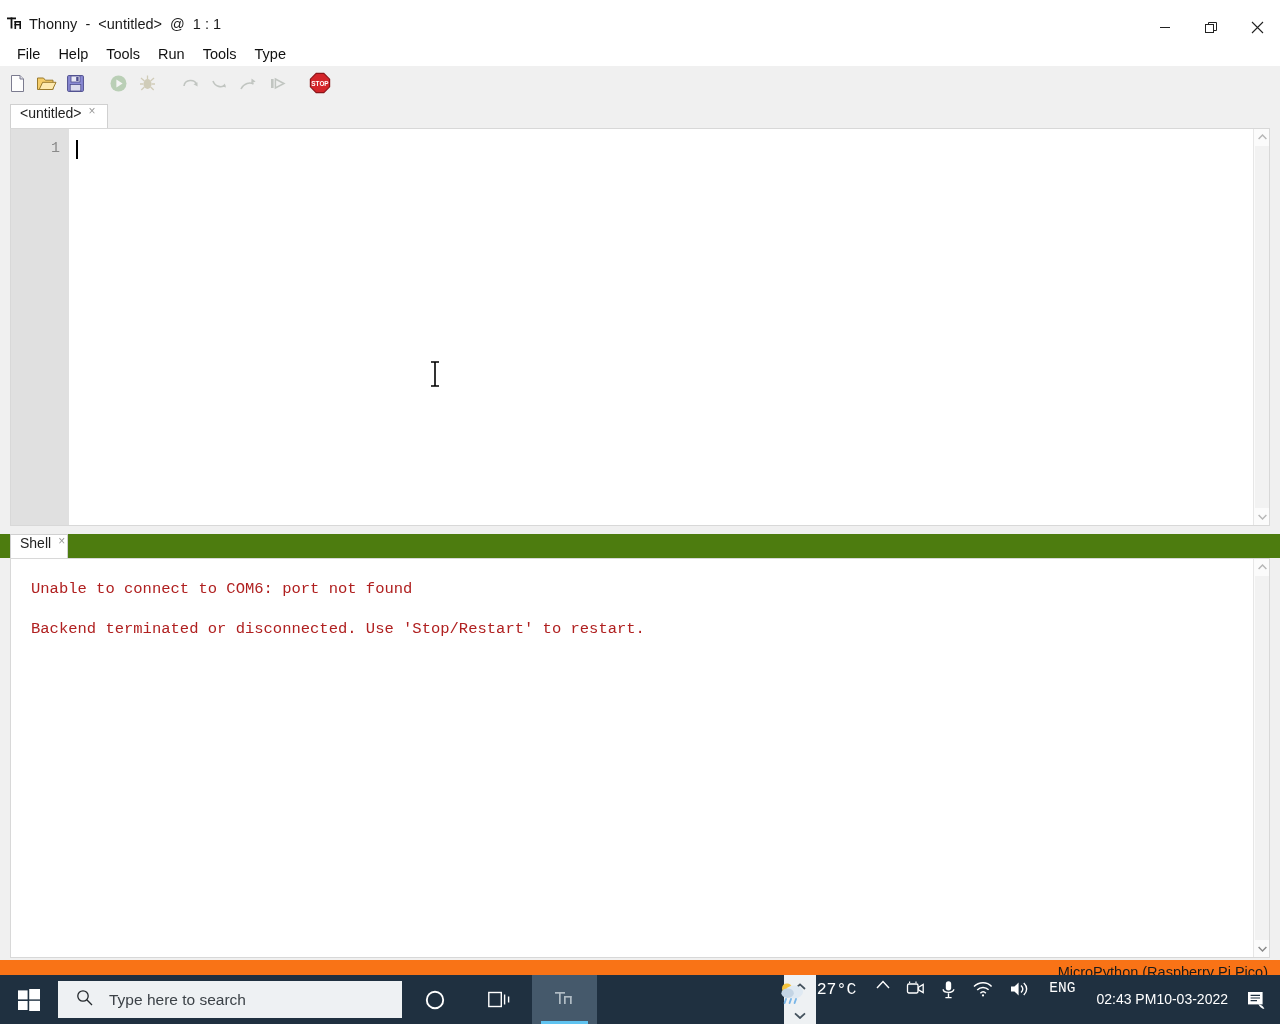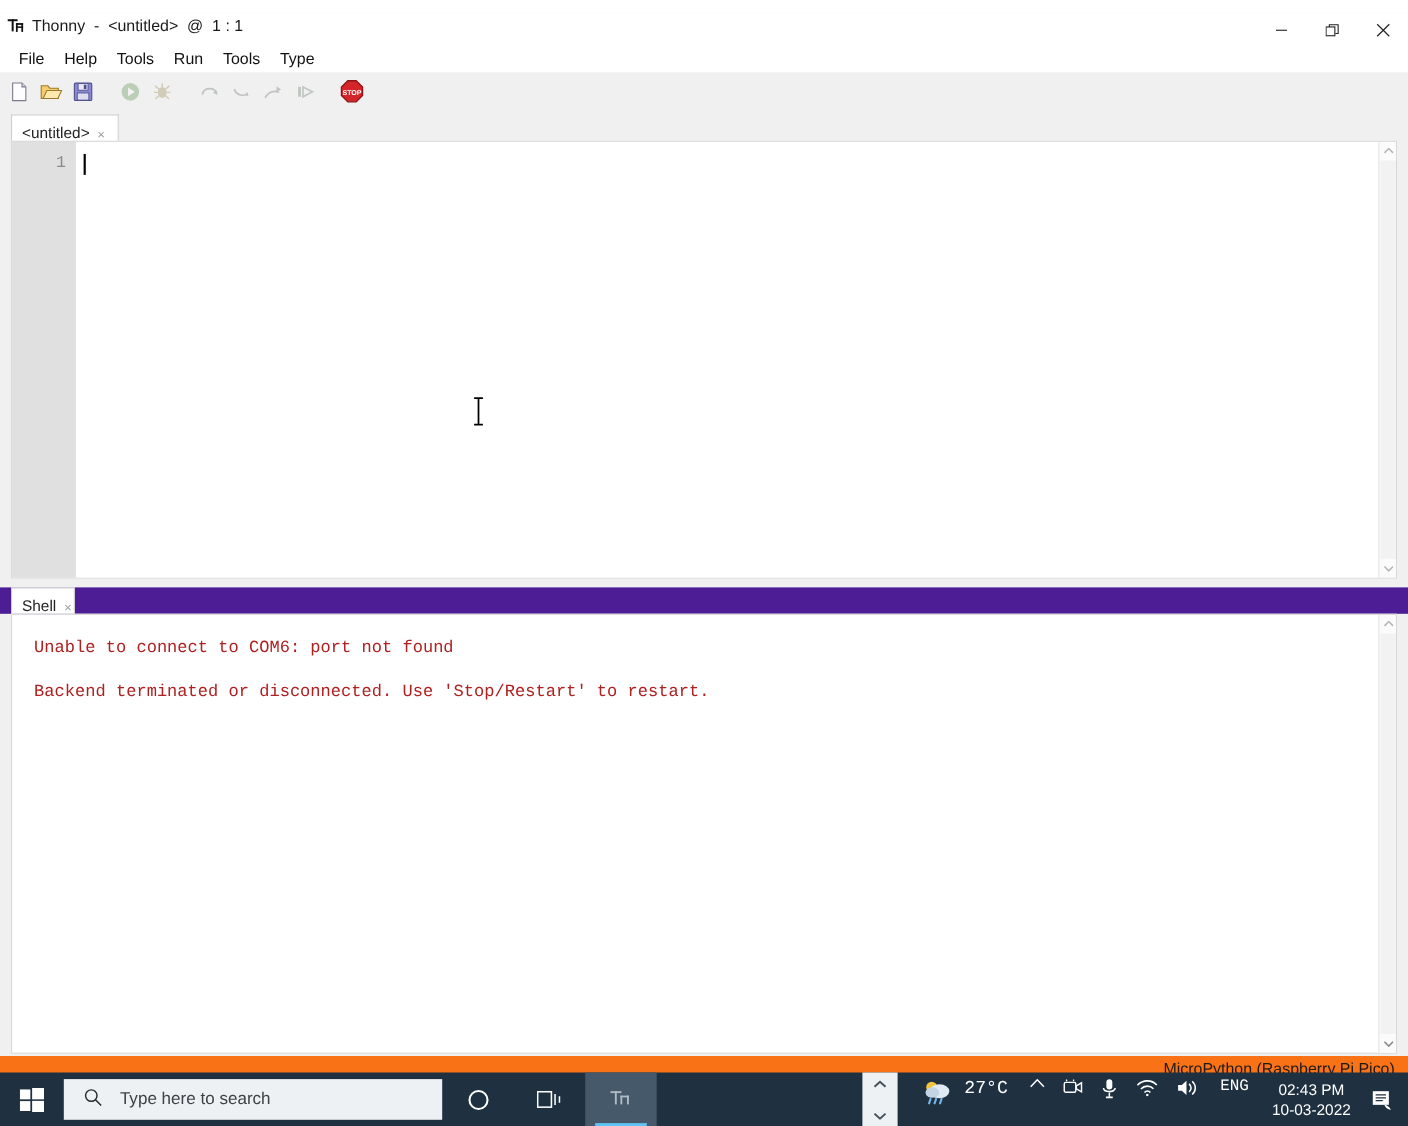--- a/index.html
+++ b/index.html
@@ -24,39 +24,39 @@
   .menuitem{font-size:14.5px;color:#111;padding:2px 9px;line-height:18px;}
 
   
   .toolbar{position:absolute;left:0;top:54px;width:1280px;height:34px;background:#f0f0f0;display:flex;align-items:center;}
   .tbtn{width:24px;height:24px;margin-left:5px;display:flex;align-items:center;justify-content:center;position:relative;}
   .tgap2{width:14px;}
 
   
   .nb-tabstrip{position:absolute;left:0;top:92px;width:1280px;height:24px;background:#f0f0f0;}
   .tab{position:absolute;left:10px;top:0;height:24px;background:#ffffff;border:1px solid #d0d0d0;border-bottom:none;
-       display:flex;align-items:flex-end;padding:0 7px 0 9px;box-sizing:border-box;}
+       display:flex;align-items:flex-start;padding:0 7px 0 9px;box-sizing:border-box;}
   .tab-label{font-size:14px;color:#222;line-height:16px;white-space:pre;}
   .tab-close{font-size:12px;color:#9a9a9a;margin-left:7px;line-height:12px;}
   .editor-frame{position:absolute;left:10px;top:116px;width:1260px;height:398px;background:#ffffff;border:1px solid #d8d8d8;box-sizing:border-box;}
   .gutter{position:absolute;left:0;top:0;width:58px;height:396px;background:#e0e0e0;}
   .lineno{position:absolute;right:9px;top:11px;font-family:"Liberation Mono",monospace;font-size:15px;color:#8a8a8a;}
   .code-area{position:absolute;left:59px;top:0;right:17px;bottom:0;background:#ffffff;}
   .caret{position:absolute;left:6px;top:11px;width:1.5px;height:19px;background:#000;}
   .ibeam{position:absolute;left:424px;top:344px;width:22px;height:38px;}
 
   
   .vscroll{position:absolute;top:0;right:0;width:16px;height:100%;background:#fbfbfb;border-left:1px solid #e6e6e6;box-sizing:border-box;}
   .vs-arrow{position:absolute;left:0;width:16px;height:16px;display:flex;align-items:center;justify-content:center;}
   .vs-arrow.up{top:0;}
   .vs-arrow.dn{bottom:0;}
   .vs-thumb{position:absolute;left:1px;width:14px;background:#f2f2f2;}
 
   
-  .sh-tabstrip{position:absolute;left:0;top:522px;width:1280px;height:24px;background:#4c1d95;}
+  .sh-tabstrip{position:absolute;left:0;top:522px;width:1280px;height:24px;background:#4d7c0f;}
   .shell-frame{position:absolute;left:10px;top:546px;width:1260px;height:400px;background:#ffffff;border:1px solid #d8d8d8;box-sizing:border-box;}
   .shell-text{position:absolute;left:20px;top:10px;right:24px;font-family:"Liberation Mono",monospace;font-size:15.5px;color:#b02020;line-height:40px;white-space:pre;}
   .watermark{position:absolute;right:40px;bottom:18px;text-align:right;color:#b9b9b9;user-select:none;}
   .wm1{font-size:25px;line-height:34px;}
   .wm2{font-size:17px;line-height:26px;}
 
   
   .statusbar{position:absolute;left:0;top:948px;width:1280px;height:27px;background:#f97316;}
   .status-text{position:absolute;right:12px;top:4px;font-size:14.5px;color:#1a1a1a;}
 
@@ -66,21 +66,21 @@
   .tb-search{width:344px;height:37px;background:#eef1f3;display:flex;align-items:center;padding-left:18px;box-sizing:border-box;}
   .tb-search-ph{font-size:15.5px;color:#3c4247;margin-left:16px;}
   .tb-icon{width:65px;height:49px;display:flex;align-items:center;justify-content:center;position:relative;}
   .tb-icon.active{background:#45596b;}
   .tb-underline{position:absolute;left:9px;right:9px;bottom:0;height:3px;background:#5fc3f0;}
   .tb-overflow{width:32px;height:49px;background:#eef1f3;display:flex;flex-direction:column;align-items:center;justify-content:center;gap:11px;}
   .tray{position:absolute;right:0;top:0;height:49px;display:flex;align-items:center;}
   .tray-item{display:flex;align-items:flex-start;justify-content:center;height:39px;padding:0 8px;font-family:Liberation Mono, monospace;}
   .tray-temp{font-size:16.5px;color:#fff;margin-left:2px;}
   .tray-lang{font-size:14.5px;color:#fff;padding:0 9px;}
-  .tray-clock{display:flex;flex-direction:column;align-items:center;justify-content:center;color:#fff;padding:0 10px;line-height:19px;}
+  .tray-clock{display:flex;flex-direction:row;align-items:center;justify-content:center;color:#fff;padding:0 10px;line-height:19px;}
   .tray-clock div{font-size:14px;}
   .tray-notif{padding:0 12px 0 8px;display:flex;align-items:center;height:49px;}
 </style>
 </head>
 <body>
 
 <div class="app">
 
   <div class="titlebar">
     <div class="title-left">

